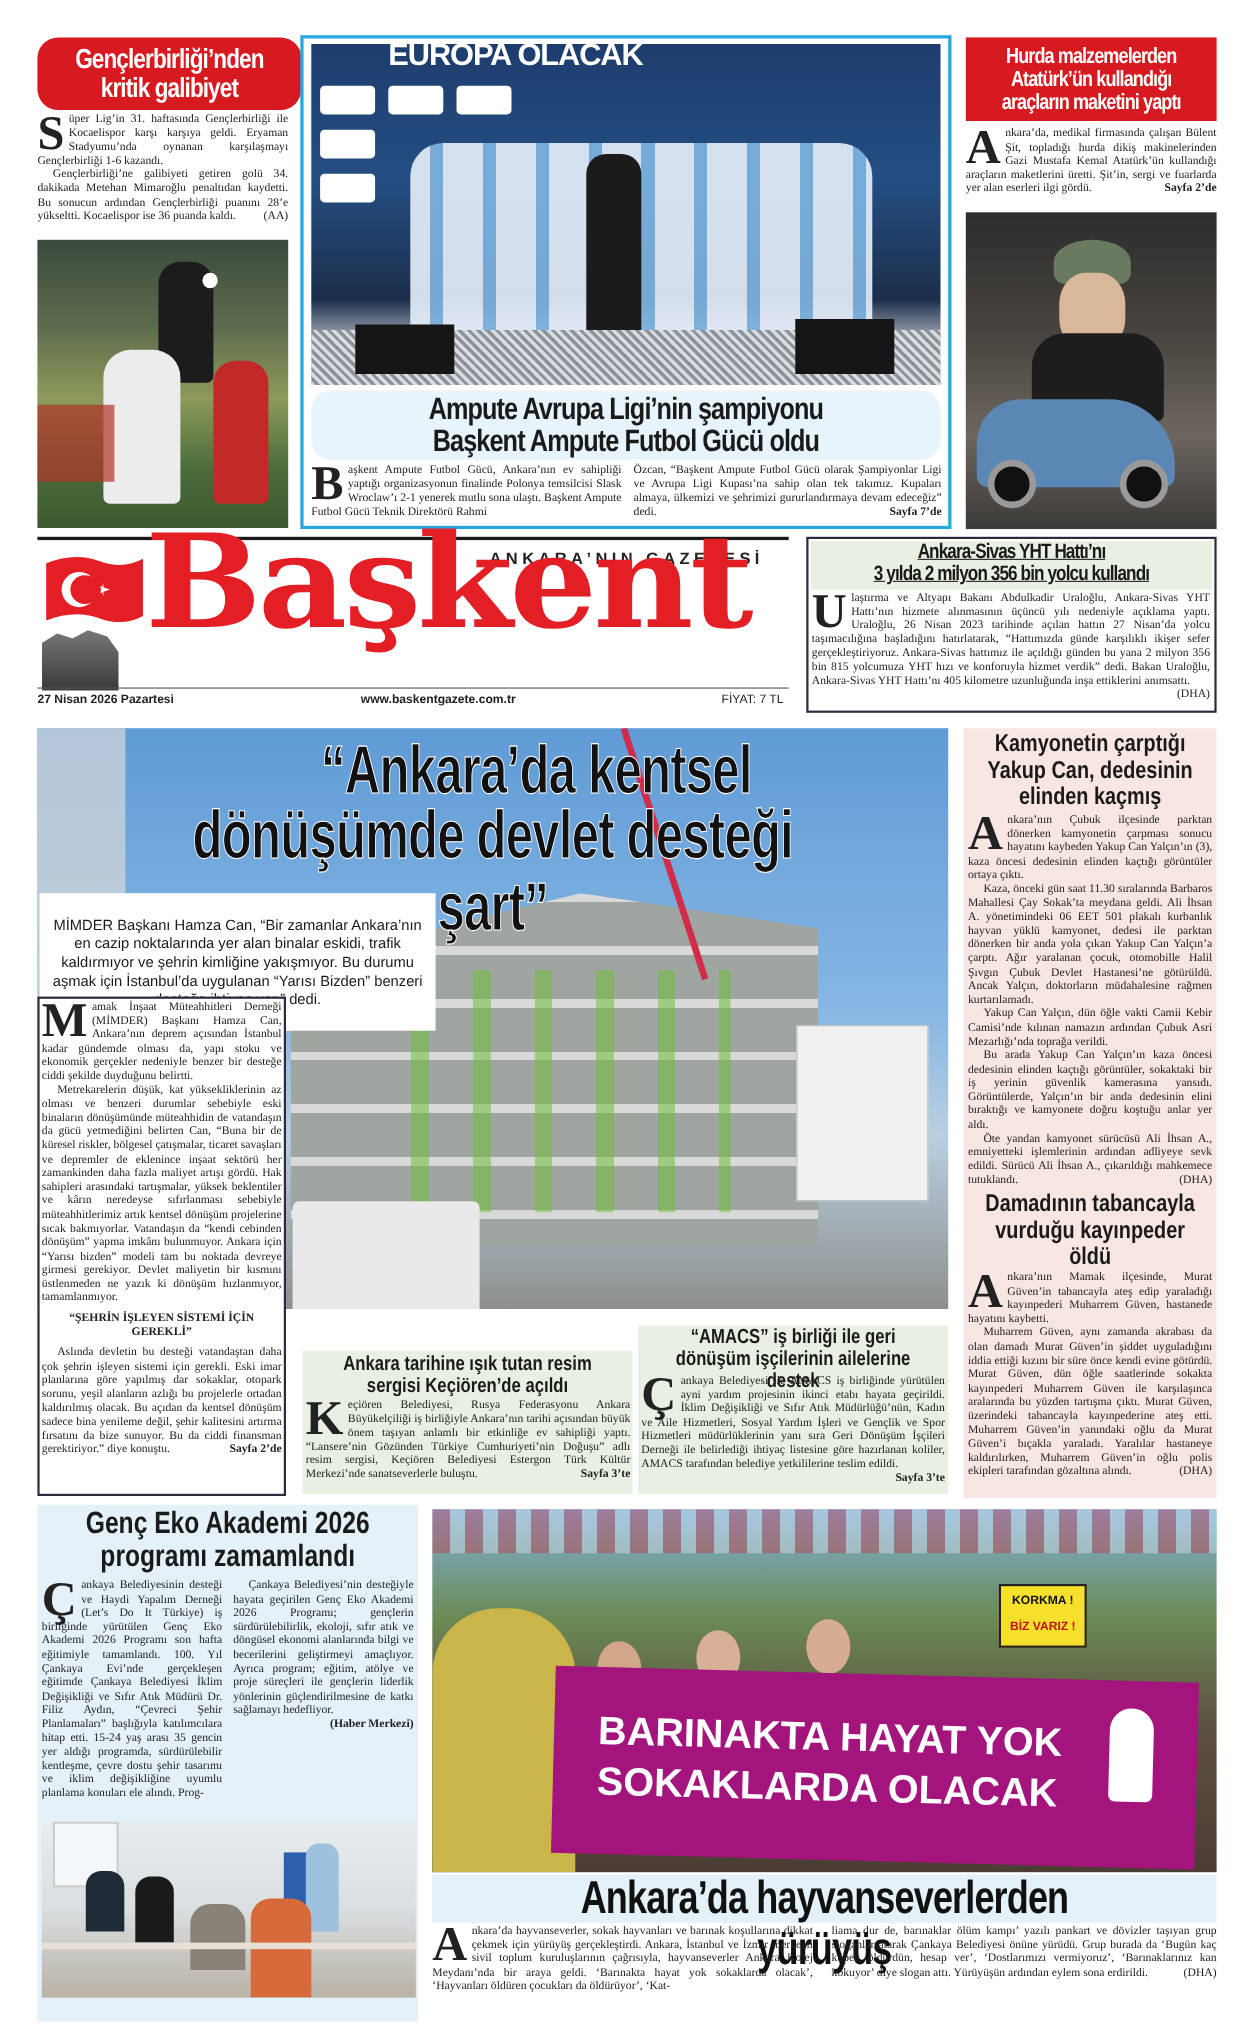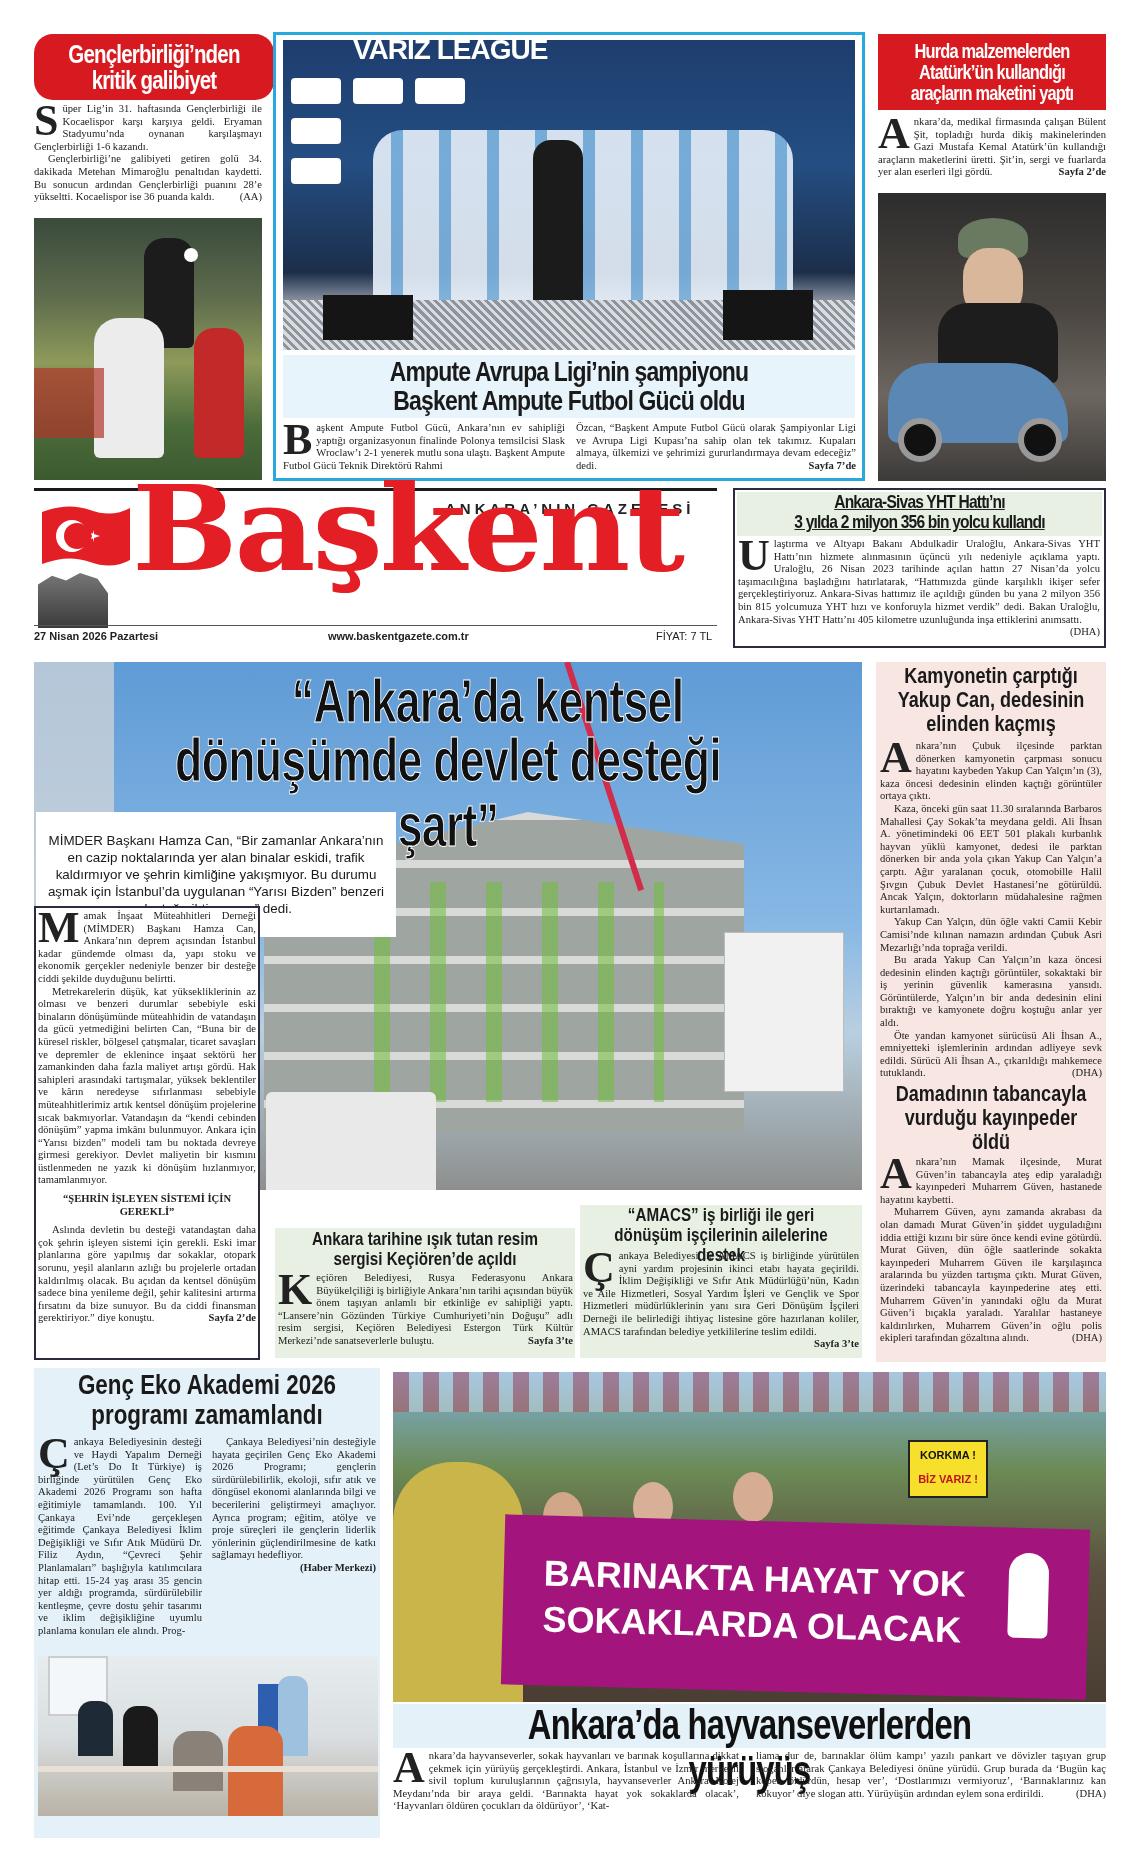--- a/index.html
+++ b/index.html
@@ -34,33 +34,33 @@
 <div class="photo" style="left:34px;top:218px;width:228px;height:262px;background:linear-gradient(180deg,#3a4a3c 0%,#5e6b4d 30%,#8d9a5a 55%,#4a6b3a 80%,#3c5a30 100%);">
   <div style="position:absolute;left:110px;top:20px;width:50px;height:110px;background:#1c1c1c;border-radius:20px 20px 6px 6px;"></div>
   <div style="position:absolute;left:150px;top:30px;width:14px;height:14px;background:#fff;border-radius:50%;"></div>
   <div style="position:absolute;left:60px;top:100px;width:70px;height:140px;background:#ececec;border-radius:25px 25px 6px 6px;"></div>
   <div style="position:absolute;left:160px;top:110px;width:50px;height:130px;background:#c22a2a;border-radius:20px 20px 6px 6px;"></div>
   <div style="position:absolute;left:0;top:150px;width:70px;height:70px;background:#b1362b;opacity:.7;"></div>
 </div>
 
 <div class="abs frame-blue" style="left:273px;top:32px;width:592px;height:449px;"></div>
 <div class="photo" style="left:283px;top:40px;width:572px;height:310px;background:linear-gradient(180deg,#1e3d6e 0%,#244e82 40%,#1c2e4a 75%,#cfd3d9 90%,#a9afb5 100%);">
-  <div style="position:absolute;left:70px;top:-6px;font-family:'Liberation Sans',sans-serif;font-weight:700;font-size:28px;color:#fff;letter-spacing:-1px;">VARIZ LEAGUE</div>
+  <div style="position:absolute;left:70px;top:-6px;font-family:'Liberation Sans',sans-serif;font-weight:700;font-size:28px;color:#fff;letter-spacing:-1px;">EUROPA OLACAK</div>
   <div style="position:absolute;left:8px;top:38px;width:50px;height:26px;background:#fff;border-radius:4px;"></div>
   <div style="position:absolute;left:70px;top:38px;width:50px;height:26px;background:#fff;border-radius:4px;"></div>
   <div style="position:absolute;left:132px;top:38px;width:50px;height:26px;background:#fff;border-radius:4px;"></div>
   <div style="position:absolute;left:8px;top:78px;width:50px;height:26px;background:#fff;border-radius:4px;"></div>
   <div style="position:absolute;left:8px;top:118px;width:50px;height:26px;background:#fff;border-radius:4px;"></div>
   <div style="position:absolute;left:90px;top:90px;width:420px;height:170px;background:repeating-linear-gradient(90deg,#e8f1fb 0 18px,#7fb6e2 18px 30px,#e8f1fb 30px 48px);opacity:.9;border-radius:30px 30px 0 0;"></div>
   <div style="position:absolute;left:250px;top:100px;width:50px;height:160px;background:#1b1b1b;border-radius:18px 18px 0 0;"></div>
   <div style="position:absolute;left:0;top:260px;width:572px;height:50px;background:repeating-linear-gradient(45deg,#d8dbe0 0 3px,#8e949b 3px 6px);"></div>
   <div style="position:absolute;left:40px;top:255px;width:90px;height:45px;background:#151515;"></div>
   <div style="position:absolute;left:440px;top:250px;width:90px;height:50px;background:#151515;"></div>
 </div>
-<div class="abs" style="left:283px;top:355px;width:572px;background:#e8f4fb;padding:2px 0;">
+<div class="abs" style="left:283px;top:355px;width:572px;background:#e8f4fb;padding:2px 0;border-radius:18px;">
   <div class="hl" style="font-size:28px;color:#1a1a1a;">Ampute Avrupa Ligi’nin şampiyonu</div>
   <div class="hl" style="font-size:28px;color:#1a1a1a;">Başkent Ampute Futbol Gücü oldu</div>
 </div>
 <div class="abs body-text" style="left:283px;top:422px;width:282px;">
   <p class="first"><span class="dropcap">B</span><span>aşkent Ampute Futbol Gücü, Ankara’nın ev sahipliği yaptığı organizasyonun finalinde Polonya temsilcisi Slask Wroclaw’ı 2-1 yenerek mutlu sona ulaştı. Başkent Ampute Futbol Gücü Teknik Direktörü Rahmi</span></p>
 </div>
 <div class="abs body-text" style="left:576px;top:422px;width:280px;">
   <p class="first"><span>Özcan, “Başkent Ampute Futbol Gücü olarak Şampiyonlar Ligi ve Avrupa Ligi Kupası’na sahip olan tek takımız. Kupaları almaya, ülkemizi ve şehrimizi gururlandırmaya devam edeceğiz” dedi.</span> <span class="sayfa">Sayfa 7’de</span></p>
 </div>
 

